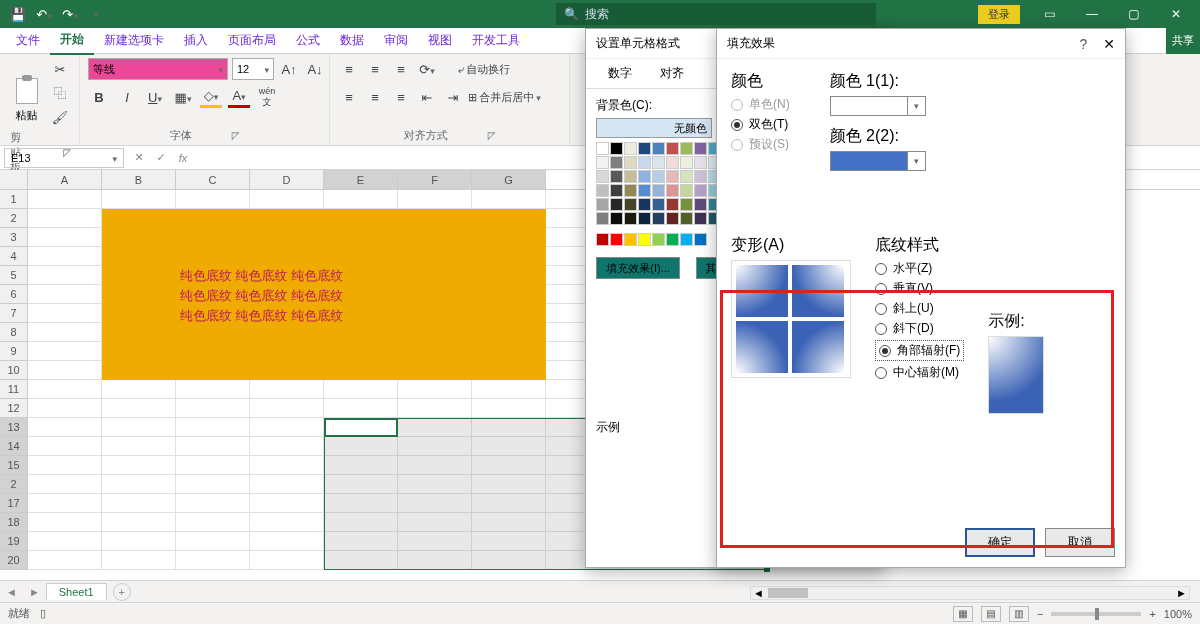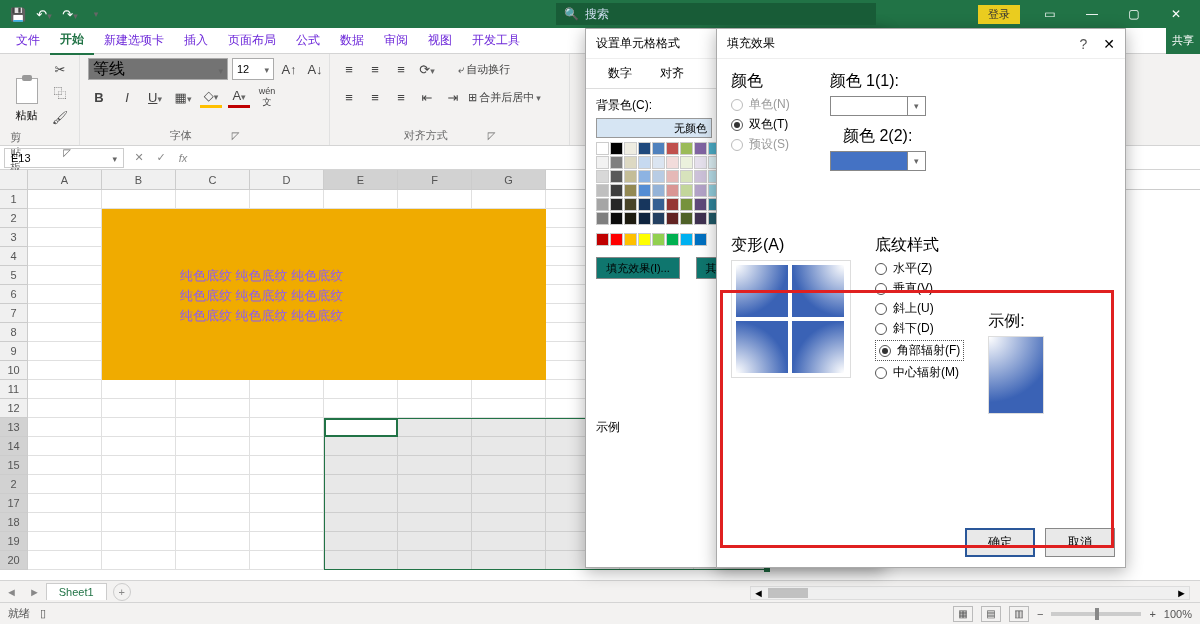--- a/index.html
+++ b/index.html
@@ -26,21 +26,21 @@
 
 .ribbon { height: 92px; background: #f3f2f1; border-bottom: 1px solid #d4d4d4; display: flex; }
 .group { border-right: 1px solid #e1e1e1; padding: 4px 8px 2px; display: flex; flex-direction: column; }
 .group .g-body { flex: 1; display: flex; align-items:center; gap: 4px; }
 .group .g-label { text-align: center; font-size: 11px; color: #666; padding-top: 2px; display:flex; justify-content:center; align-items:center; gap:40px;}
 .group .g-label .dlaunch { font-size:10px; }
 .paste { width: 44px; height: 60px; display:flex; flex-direction:column; align-items:center; justify-content:flex-end; font-size:11px; }
 .paste .picon { width:22px; height:26px; border:1px solid #aaa; background:#fff; position:relative; margin-bottom:4px;}
 .paste .picon::before{content:"";position:absolute;top:-4px;left:5px;width:10px;height:6px;background:#999;border-radius:2px;}
 .icon-btn { width: 22px; height: 22px; display:flex; align-items:center; justify-content:center; color:#444; cursor:pointer; font-size:13px; }
-.font-sel { width: 140px; height: 22px; border:1px solid #ababab; background:#737373; font-size:16px; padding:0 4px; display:flex; align-items:center; justify-content:space-between; }
+.font-sel { width: 140px; height: 22px; border:1px solid #ababab; background:#ec4899; font-size:11px; padding:0 4px; display:flex; align-items:center; justify-content:space-between; }
 .size-sel { width: 42px; height:22px; border:1px solid #ababab; background:#fff; font-size:11px; padding:0 4px; display:flex; align-items:center; justify-content:space-between; }
 
 
 .fbar { height: 24px; border-bottom: 1px solid #d4d4d4; display:flex; align-items:center; background:#fff; }
 .namebox { width: 120px; height: 20px; border:1px solid #ccc; margin: 0 4px; padding: 0 6px; font-size:11px; display:flex; align-items:center; }
 .fbar .fbtn { width: 22px; height:20px; display:flex; align-items:center; justify-content:center; color:#888; font-size:11px;}
 .fbar .fx { font-style: italic; }
 .fbar .finput { flex:1; height:20px; border:none; margin-left:4px; }
 
 
@@ -48,21 +48,21 @@
 .col-headers { display:flex; height:20px; border-bottom:1px solid #ccc; }
 .corner { width: 28px; height:20px; background:#f0f0f0; border-right:1px solid #ccc; border-bottom:1px solid #ccc;}
 .ch { flex: 0 0 74px; text-align:center; background:#f0f0f0; border-right:1px solid #ccc; font-size:11px; color:#555; line-height:20px;}
 .ch.sel { background:#d2d2d2; }
 .rows { }
 .row { display:flex; height:19px; }
 .rh { width:28px; background:#f0f0f0; border-right:1px solid #ccc; border-bottom:1px solid #ccc; text-align:center; font-size:11px; color:#555; line-height:19px;}
 .rh.sel { background:#d2d2d2;}
 .cell { flex:0 0 74px; border-right:1px solid #e0e0e0; border-bottom:1px solid #e0e0e0; font-size:12px; padding:0 2px; line-height:19px; overflow:hidden; white-space:nowrap; }
 .goldblock { position:absolute; left: 102px; top: 39px; width: 444px; height: 171px; background: #f0ab00; }
-.goldtext { position:absolute; left: 180px; top: 96px; font-size: 13px; line-height: 20px; color:#8b5cf6; }
+.goldtext { position:absolute; left: 180px; top: 96px; font-size: 13px; line-height: 20px; color:#be185d; }
 .sel-range { position:absolute; left: 324px; top: 248px; width: 444px; height: 152px; background: rgba(128,128,128,.18); border:1px solid #217346; }
 .sel-range::before { content:""; position:absolute; top:0; left:0; width:74px; height:19px; background:#fff; border:2px solid #217346; box-sizing:border-box; margin:-1px;}
 .sel-handle { position:absolute; right:-3px; bottom:-3px; width:6px; height:6px; background:#217346; }
 
 
 .sheettabs { height: 22px; border-top:1px solid #d4d4d4; display:flex; align-items:center; font-size:11px; background:#f3f2f1; position:relative;}
 .sheettabs .nav { padding:0 6px; color:#888; }
 .sheettab { padding: 2px 12px; background:#fff; border:1px solid #ccc; border-bottom:none; color:#217346; }
 .sheettabs .plus { width:18px;height:18px;border:1px solid #ccc; border-radius:50%; margin-left:6px; text-align:center; line-height:16px; color:#888;}
 .hscroll { position:absolute; right:10px; bottom:2px; width:440px; height:14px; background:#f0f0f0; border:1px solid #ddd; display:flex; align-items:center;}
@@ -681,21 +681,21 @@
             <span class="r"></span>
             <span>预设(S)</span>
           </label>
       </div>
       <div>
         <div class="sec-title">颜色 1(1):</div>
         <div class="color-combo">
             <div class="sw" style="background:#fff;"></div>
             <div class="dd dd-caret"></div>
           </div>
-        <div class="sec-title" style="margin-top:10px;text-align:center;">颜色 2(2):</div>
+        <div class="sec-title" style="margin-top:10px;">颜色 2(2):</div>
         <div class="color-combo">
             <div class="sw" style="background:#4472c4;"></div>
             <div class="dd dd-caret"></div>
           </div>
       </div>
     </div>
 
     <div style="display:flex; gap:24px; margin-top:60px;">
       <div>
         <div class="sec-title">变形(A)</div>

